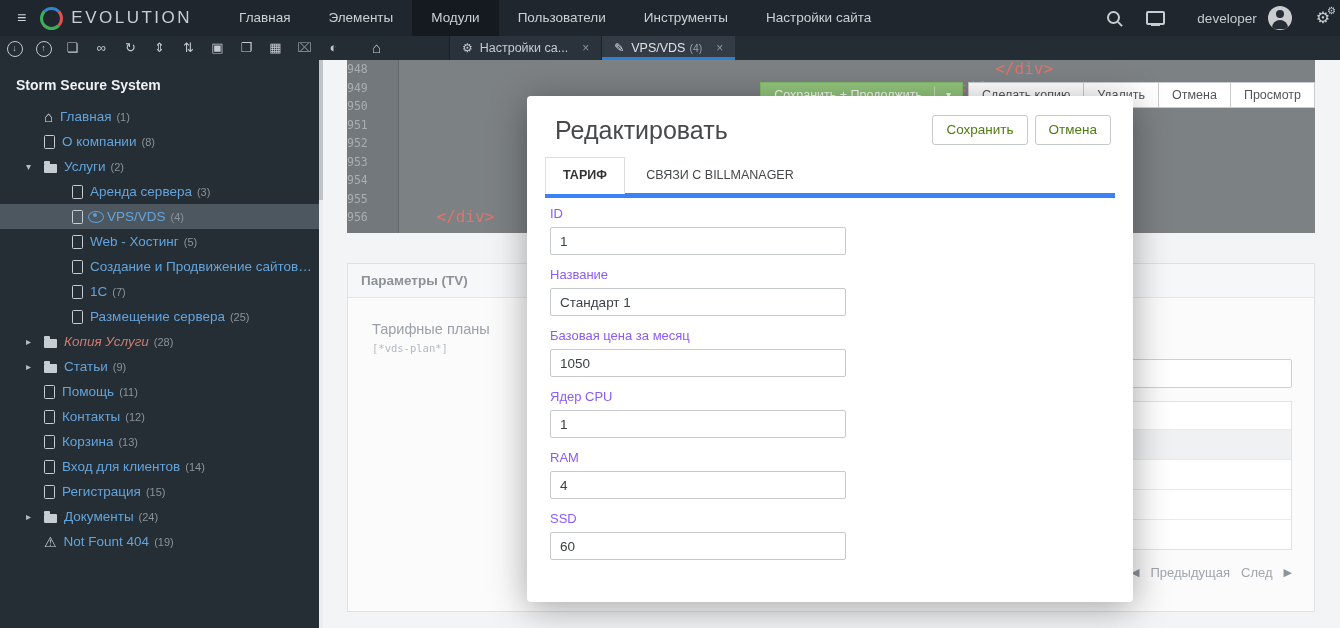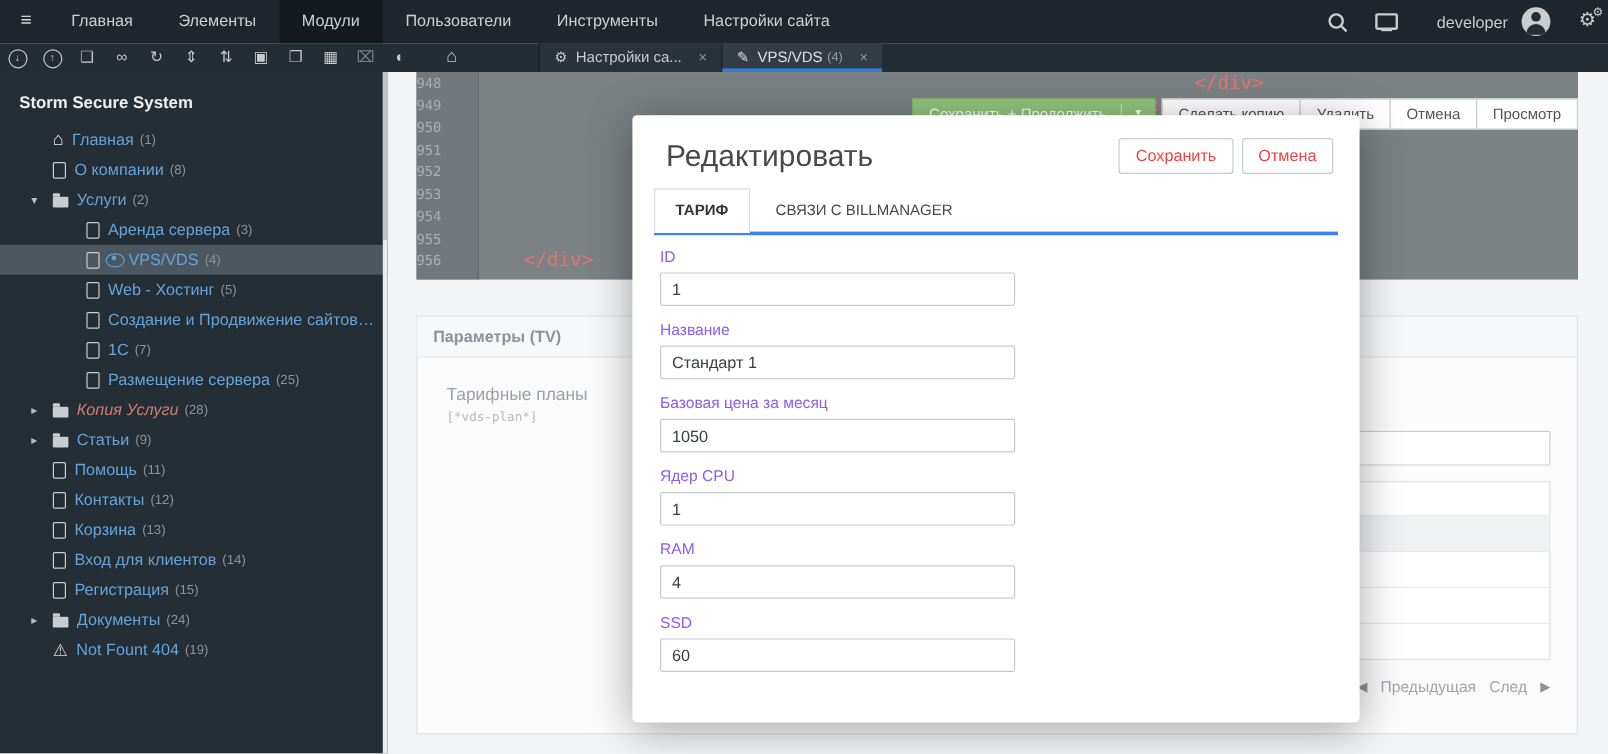--- a/index.html
+++ b/index.html
@@ -85,34 +85,38 @@
   .tv-row.head{height:27px;}
   .tv-row.gray{background:#f0f1f3;}
   .tv-row.last{border-bottom:none;}
   .tv-pag{position:absolute;right:22px;top:301px;color:#a0a6ac;font-size:13px;display:flex;align-items:center;gap:11px;}
   .tv-pag .arr{color:#8d939a;font-size:11px;cursor:pointer;}
   .tv-pag span{cursor:pointer;}
   
   .modal{position:absolute;left:527px;top:96px;width:606px;height:506px;background:#fff;border-radius:4px;box-shadow:0 6px 36px rgba(0,0,0,.35);z-index:10;}
   .m-title{position:absolute;left:28px;top:20px;font-size:25px;color:#47494c;}
   .m-btns{position:absolute;right:22px;top:19px;display:flex;gap:7px;}
-  .m-btn{height:30px;line-height:28px;box-sizing:border-box;padding:0 13px;background:#fff;border:1px solid #c6cacd;border-radius:3px;font-size:13.5px;color:#ef4444;cursor:pointer;}
-  .m-tabs{position:absolute;left:18px;right:18px;top:61px;height:36px;border-bottom:3px solid #3b82f6;}
+  .m-btn{height:30px;line-height:28px;box-sizing:border-box;padding:0 13px;background:#fff;border:1px solid #c6cacd;border-radius:3px;font-size:13.5px;color:#4d7c0f;cursor:pointer;}
+  .m-tabs{position:absolute;left:18px;right:18px;top:61px;height:36px;border-bottom:5px solid #3b82f6;}
   .m-tab{display:inline-block;height:35px;line-height:35px;padding:0 17px;font-size:12.5px;color:#45484b;position:relative;cursor:pointer;vertical-align:bottom;}
   .m-tab.active{border:1px solid #ddd;border-bottom:1px solid #fff;background:#fff;margin-bottom:-1px;font-weight:bold;color:#333;}
   .m-form{position:absolute;left:23px;top:110px;right:23px;}
   .f-block{margin-bottom:12px;}
   .f-label{font-size:13px;color:#8b5cf6;margin-bottom:6px;}
   .f-input{width:276px;height:26px;border:1px solid #c6cacd;border-radius:2px;padding:0 9px;font-size:13.5px;color:#3c4043;font-family:"Liberation Sans",sans-serif;background:#fff;}
 </style>
 </head>
 <body>
 
 <div class="topnav">
   <span class="hamburger">≡</span>
+  <div class="logo">
+    <span class="logo-ring"></span>
+    <span class="logo-text">EVOLUTION</span>
+  </div>
   <span class="nav-item">Главная</span>
   <span class="nav-item">Элементы</span>
   <span class="nav-item active">Модули</span>
   <span class="nav-item">Пользователи</span>
   <span class="nav-item">Инструменты</span>
   <span class="nav-item">Настройки сайта</span>
   <div class="nav-right">
     <span class="ico-search"></span>
     <span class="ico-monitor"></span>
     <span class="nav-user">developer</span>

